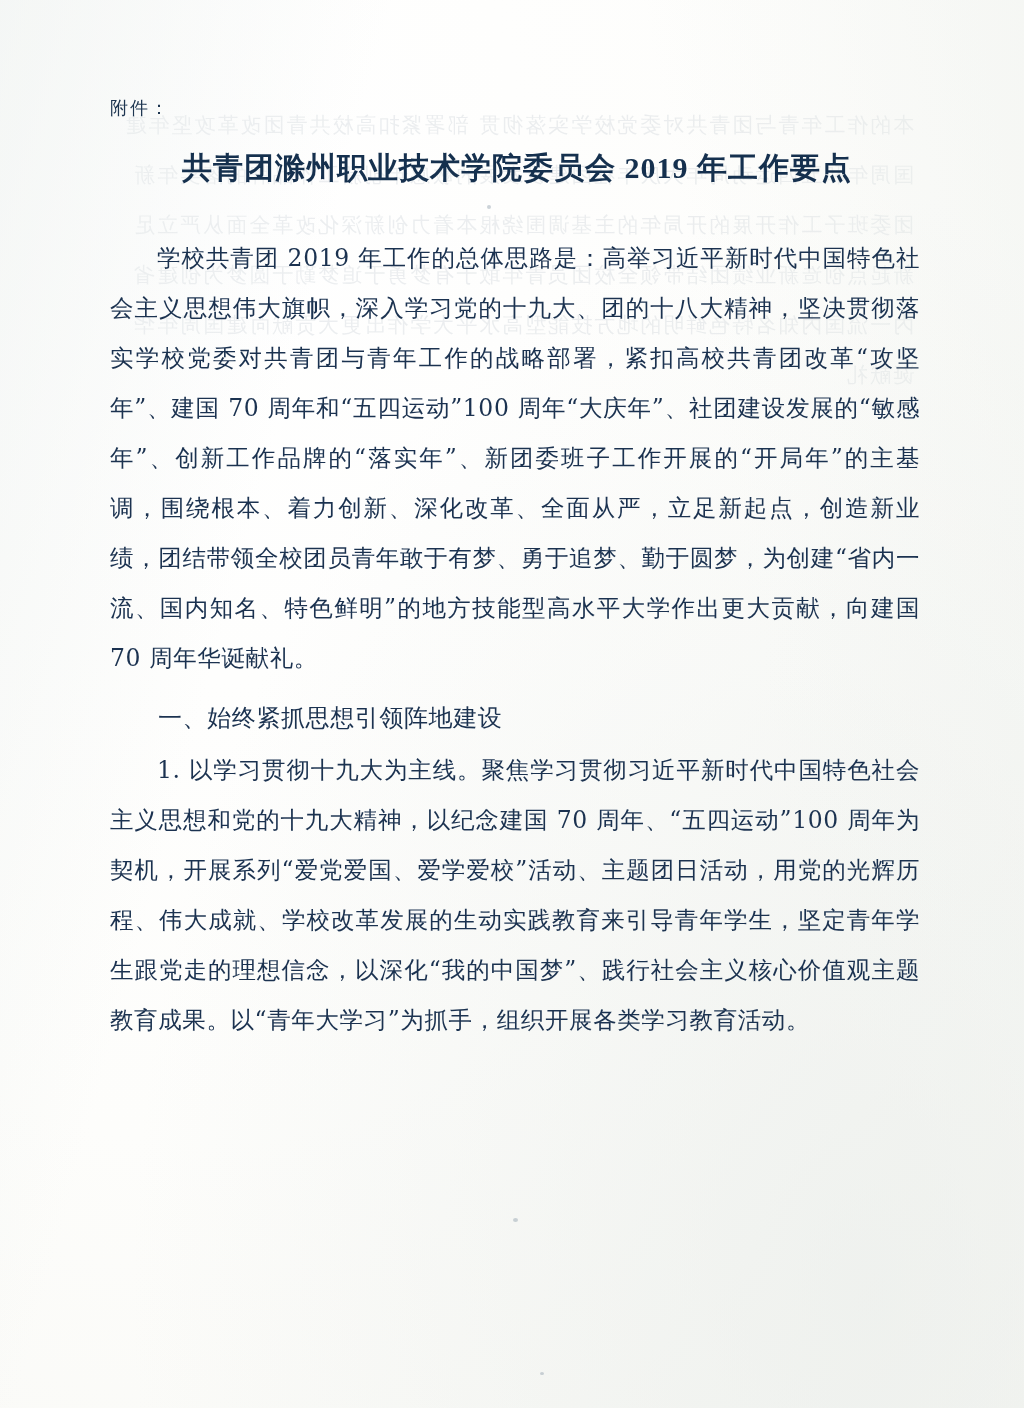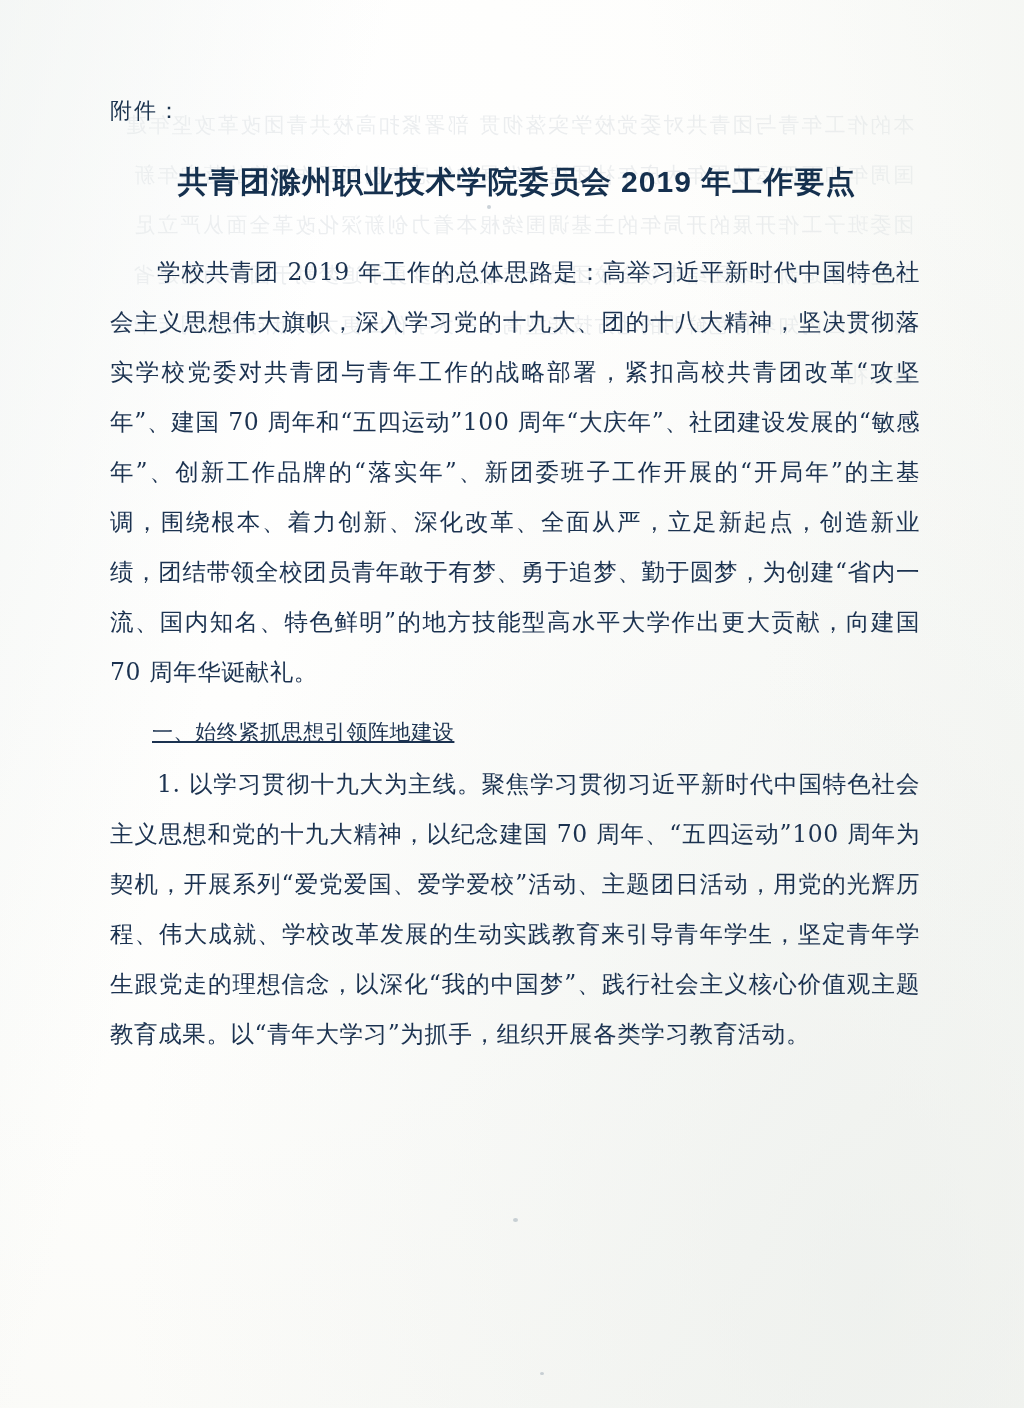--- a/index.html
+++ b/index.html
@@ -55,56 +55,55 @@
   }
 
   .content {
     position: relative;
     padding: 96px 100px 0 110px;
     box-sizing: border-box;
     color: #19324d;
   }
 
   .attachment-label {
-    font-size: 22px;
+    font-size: 18px;
     letter-spacing: 2px;
     color: #1d3550;
-    margin: 0 0 36px 0;
+    margin: 0 0 28px 0;
     font-family: Liberation Serif, serif;
   }
 
   .doc-title {
     text-align: center;
     font-size: 30px;
     font-weight: bold;
     letter-spacing: 1px;
     color: #15304e;
     margin: 0 0 44px 0;
-    font-family: Liberation Sans, sans-serif;
+    font-family: Liberation Serif, serif;
   }
 
   .para {
     font-size: 23.5px;
     line-height: 50px;
     text-align: justify;
     text-justify: inter-ideograph;
     color: #1b3250;
     margin: 0 4px 6px 0;
     text-indent: 2em;
     letter-spacing: 0.6px;
   }
 
   .heading {
-    font-size: 21px;
+    font-size: 24px;
     line-height: 50px;
     color: #1b3250;
     margin: 10px 0 2px 0;
     text-indent: 2em;
     letter-spacing: 0.6px;
-    text-decoration: underline;
   }
 
   
   .speck {
     position: absolute;
     background: #9aa8b4;
     border-radius: 50%;
     opacity: 0.5;
     pointer-events: none;
   }

